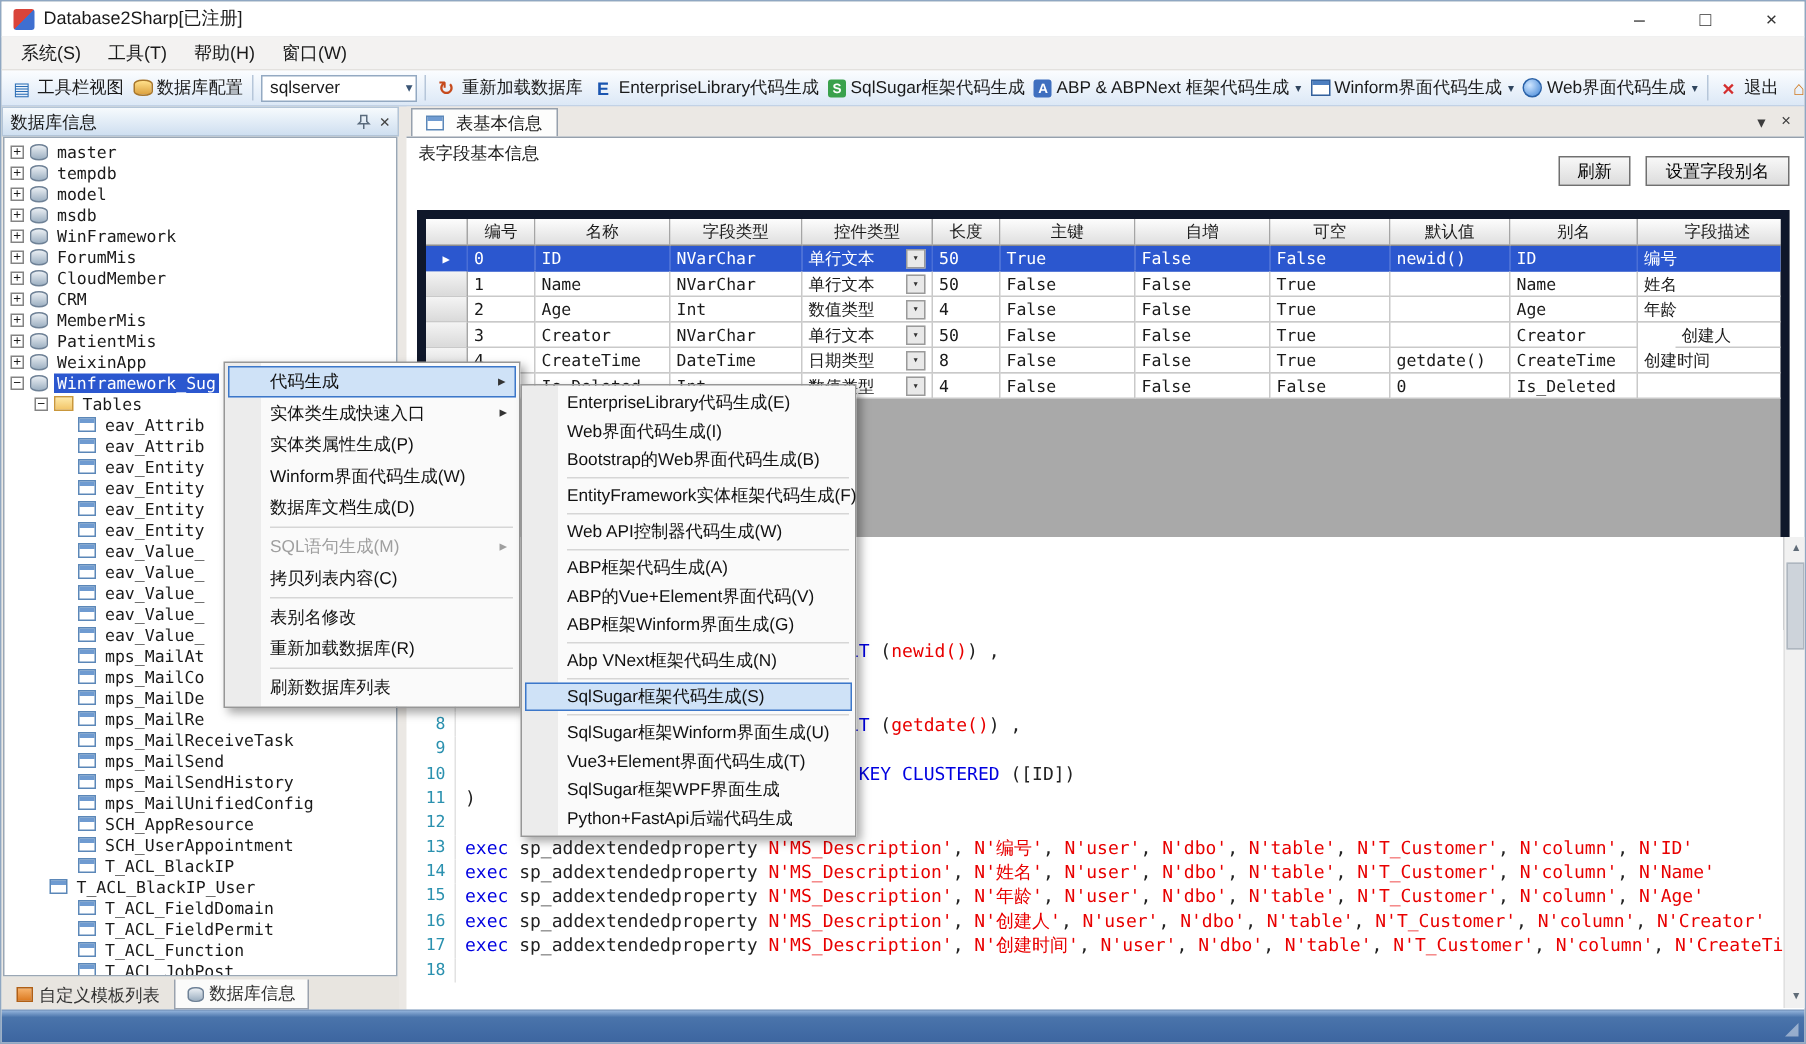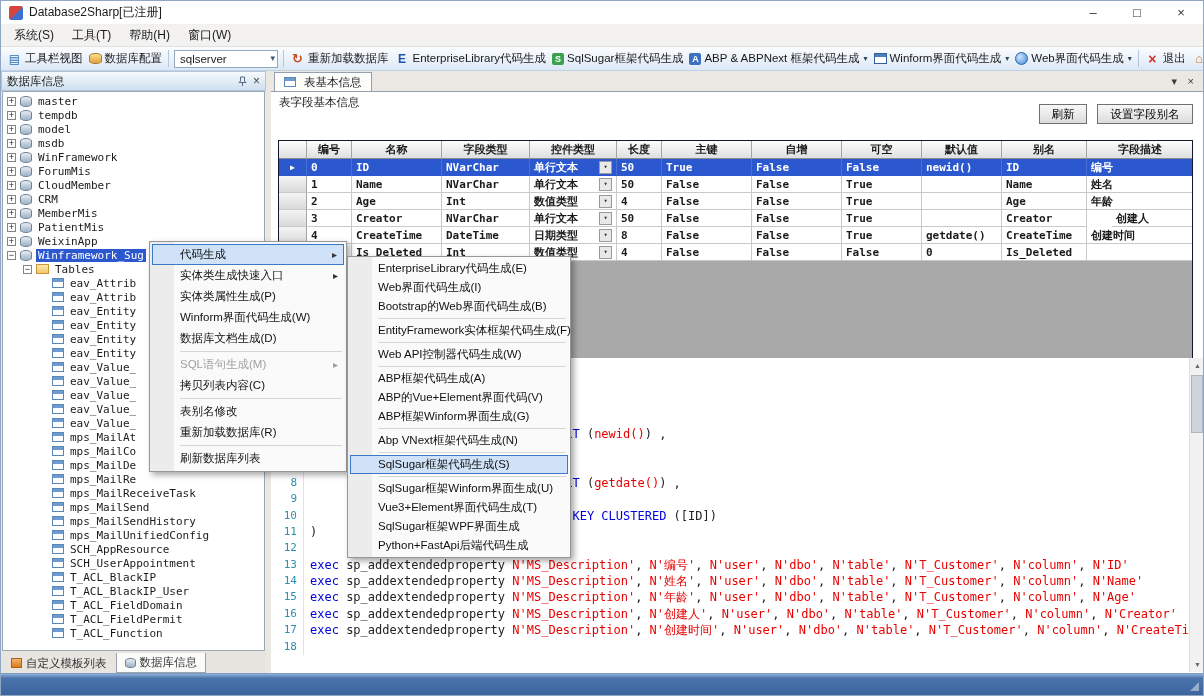--- a/index.html
+++ b/index.html
@@ -71,21 +71,21 @@
   .strip-ctrl { position:absolute; top:4px; font-size:11px; color:#3c3c3c; }
   .strip-menu { right:26px; }
   .strip-close { right:9px; }
   .doc-body { position:absolute; top:20px; left:0; right:0; bottom:0; background:#fff; border-top:1px solid #96a0ac; }
   .section-title { position:absolute; left:8px; top:3px; font-size:11.5px; }
   .btn { position:absolute; top:12px; height:20px; font-size:11.5px; font-family:"Liberation Sans",sans-serif; background:linear-gradient(#f8f8f8,#dcdcdc); border:1px solid #707070; }
   .btn-refresh { right:116px; width:48px; }
   .btn-alias { right:10px; width:96px; }
 
   
-  .grid { position:absolute; left:7px; top:48px; width:915px; height:280px; background:#a9a9a9; border:1px solid #0f172a; overflow:hidden;font-weight:bold; }
+  .grid { position:absolute; left:7px; top:48px; width:915px; height:280px; background:#a9a9a9; border:6px solid #0f172a; overflow:hidden; }
   .g-row { display:flex; height:17px; background:#fff; }
   .g-row.g-head { height:18px; background:linear-gradient(#fdfdfd,#dfdfdf); }
   .g-cell { border-right:1px solid #c9c9c9; border-bottom:1px solid #c9c9c9; padding:1px 4px; font-size:11px; font-family:"DejaVu Sans Mono",monospace; white-space:nowrap; overflow:hidden; flex:0 0 auto; display:flex; align-items:center; }
   .g-head .g-cell { justify-content:center; font-family:"Liberation Sans",sans-serif; border-right:1px solid #a5a5a5; border-bottom:1px solid #8c8c8c; background:linear-gradient(#fdfdfd,#dfdfdf); }
   .g-sel-cell { background:linear-gradient(#f4f4f4,#dadada); border-right:1px solid #a5a5a5; justify-content:center; font-size:8px; color:#222; }
   .g-row.g-sel .g-cell { background:#2b57cf; color:#fff; border-right-color:#4a6fd6; border-bottom-color:#2b57cf; }
   .g-row.g-sel .g-sel-cell { background:#2b57cf; color:#fff; }
   .g-combo { justify-content:space-between; }
   .cell-dd { width:13px; height:13px; background:#e9e9e9; border:1px solid #9a9a9a; color:#333; font-size:7px; display:inline-flex; align-items:center; justify-content:center; flex:0 0 auto; }
 
@@ -373,39 +373,44 @@
         <div class="tree-row" style="padding-left: 36px;">
           <span class="exp-sp"></span>
           <span class="tico tico-table"></span>
           <span class="tlabel">SCH_UserAppointment</span>
         </div>
         <div class="tree-row" style="padding-left: 36px;">
           <span class="exp-sp"></span>
           <span class="tico tico-table"></span>
           <span class="tlabel">T_ACL_BlackIP</span>
         </div>
-        <div class="tree-row" style="padding-left: 36px;">
+        <div class="tree-row" style="padding-left: 17px;">
           <span class="exp-sp"></span>
           <span class="tico tico-table"></span>
           <span class="tlabel">T_ACL_BlackIP_User</span>
         </div>
         <div class="tree-row" style="padding-left: 36px;">
           <span class="exp-sp"></span>
           <span class="tico tico-table"></span>
           <span class="tlabel">T_ACL_FieldDomain</span>
         </div>
         <div class="tree-row" style="padding-left: 36px;">
           <span class="exp-sp"></span>
           <span class="tico tico-table"></span>
           <span class="tlabel">T_ACL_FieldPermit</span>
         </div>
         <div class="tree-row" style="padding-left: 36px;">
           <span class="exp-sp"></span>
           <span class="tico tico-table"></span>
           <span class="tlabel">T_ACL_Function</span>
+        </div>
+        <div class="tree-row" style="padding-left: 36px;">
+          <span class="exp-sp"></span>
+          <span class="tico tico-table"></span>
+          <span class="tlabel">T_ACL_JobPost</span>
         </div>
       </div>
     <div class="bottom-tabs" id="bottomTabs">
         <div class="btab">
           <span class="btab-ico ico-tpl"></span>
           <span>自定义模板列表</span>
         </div>
         <div class="btab active">
           <span class="btab-ico ico-db-small"></span>
           <span>数据库信息</span>

